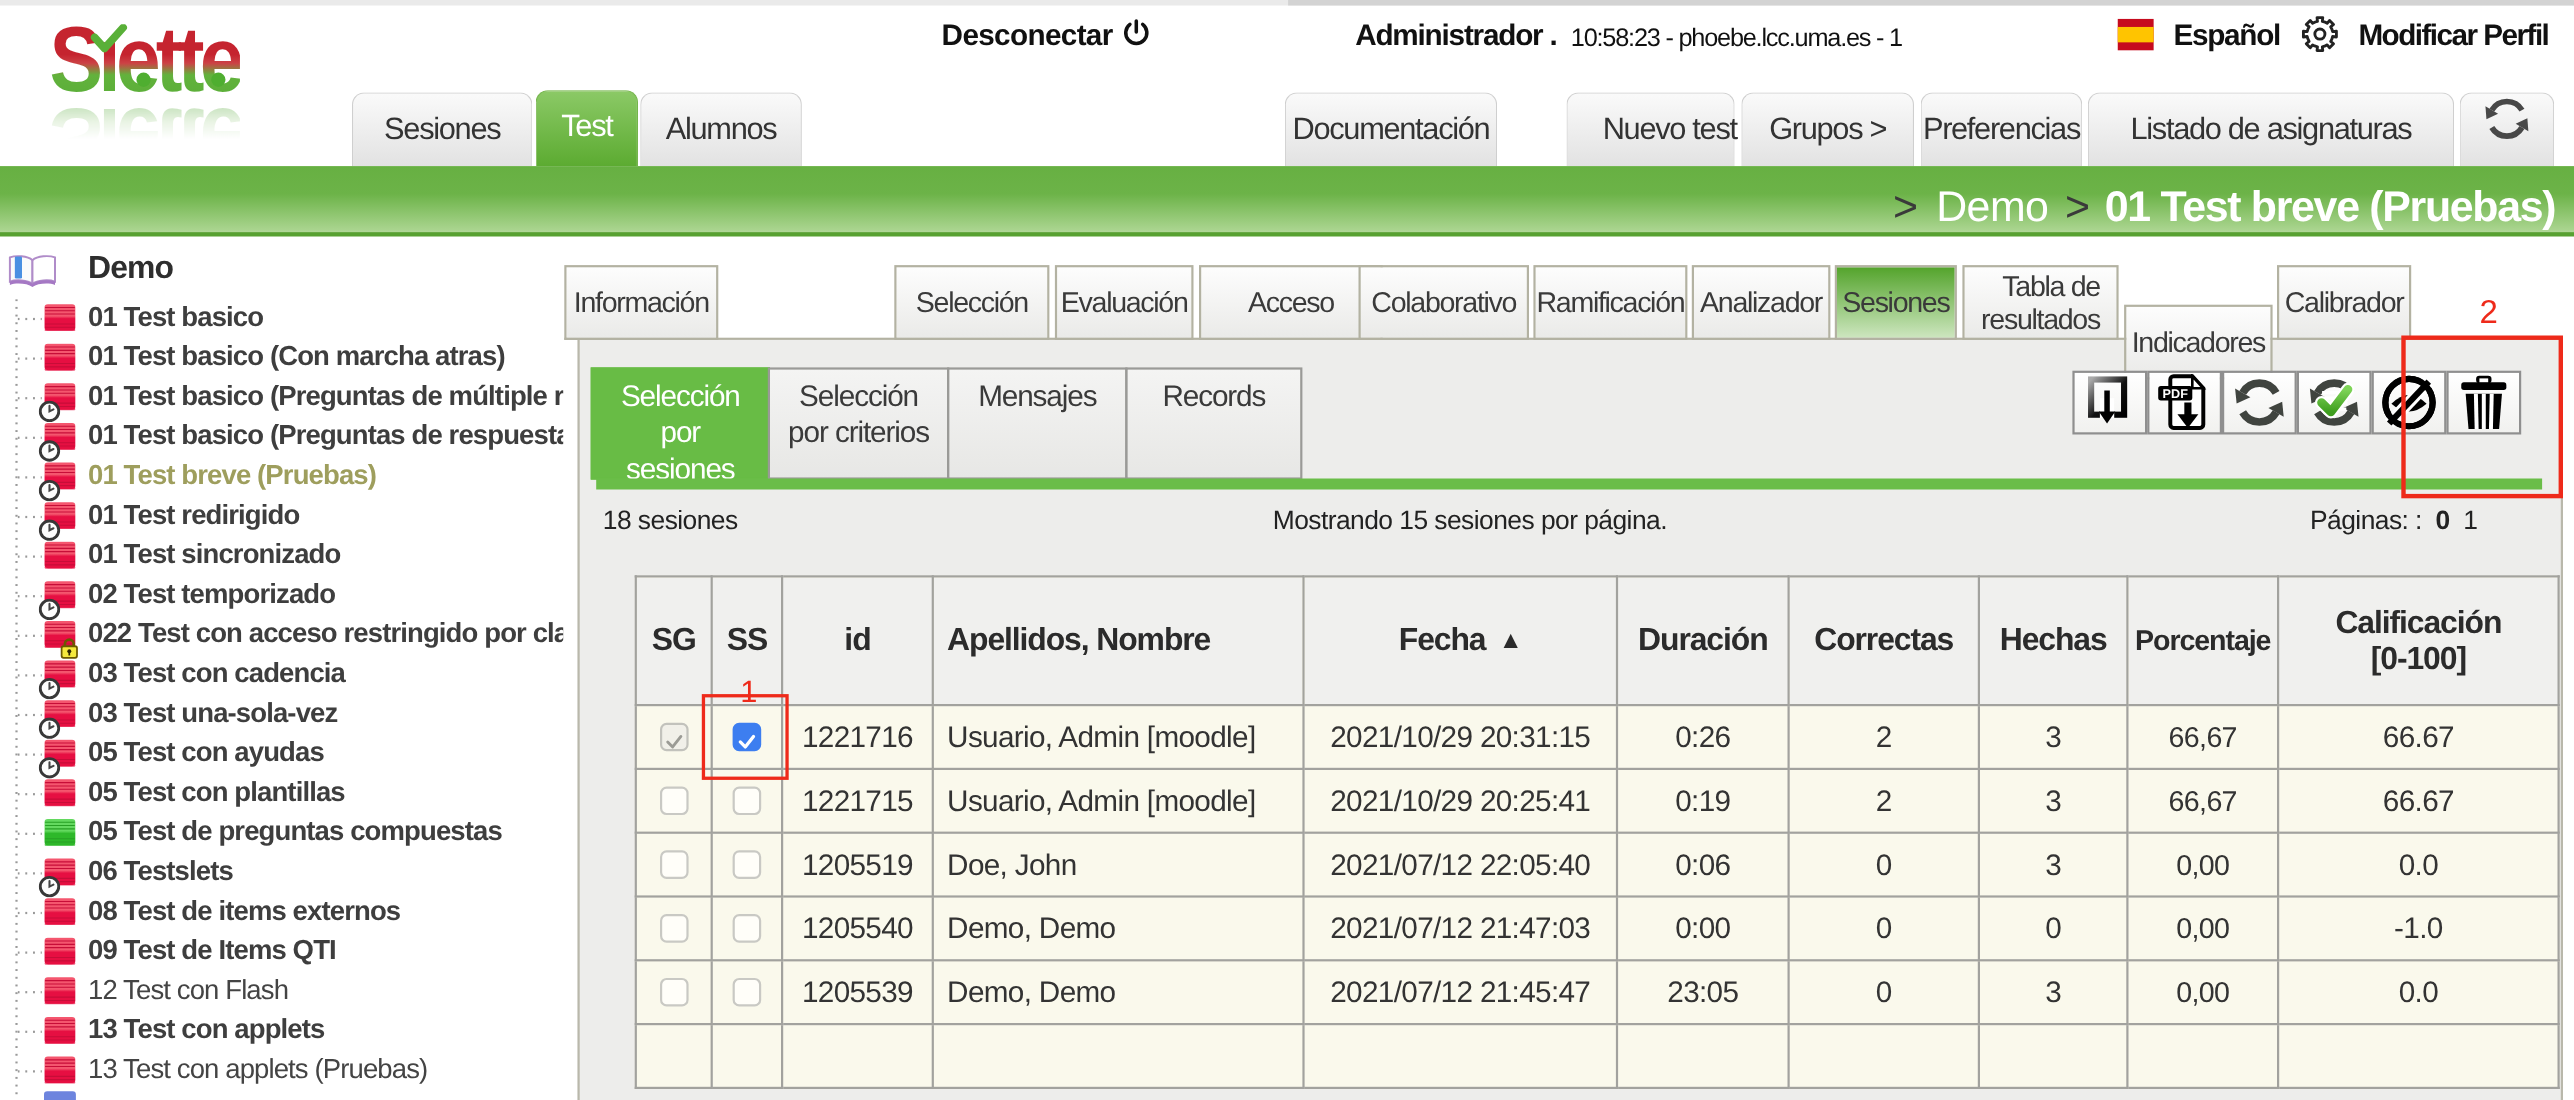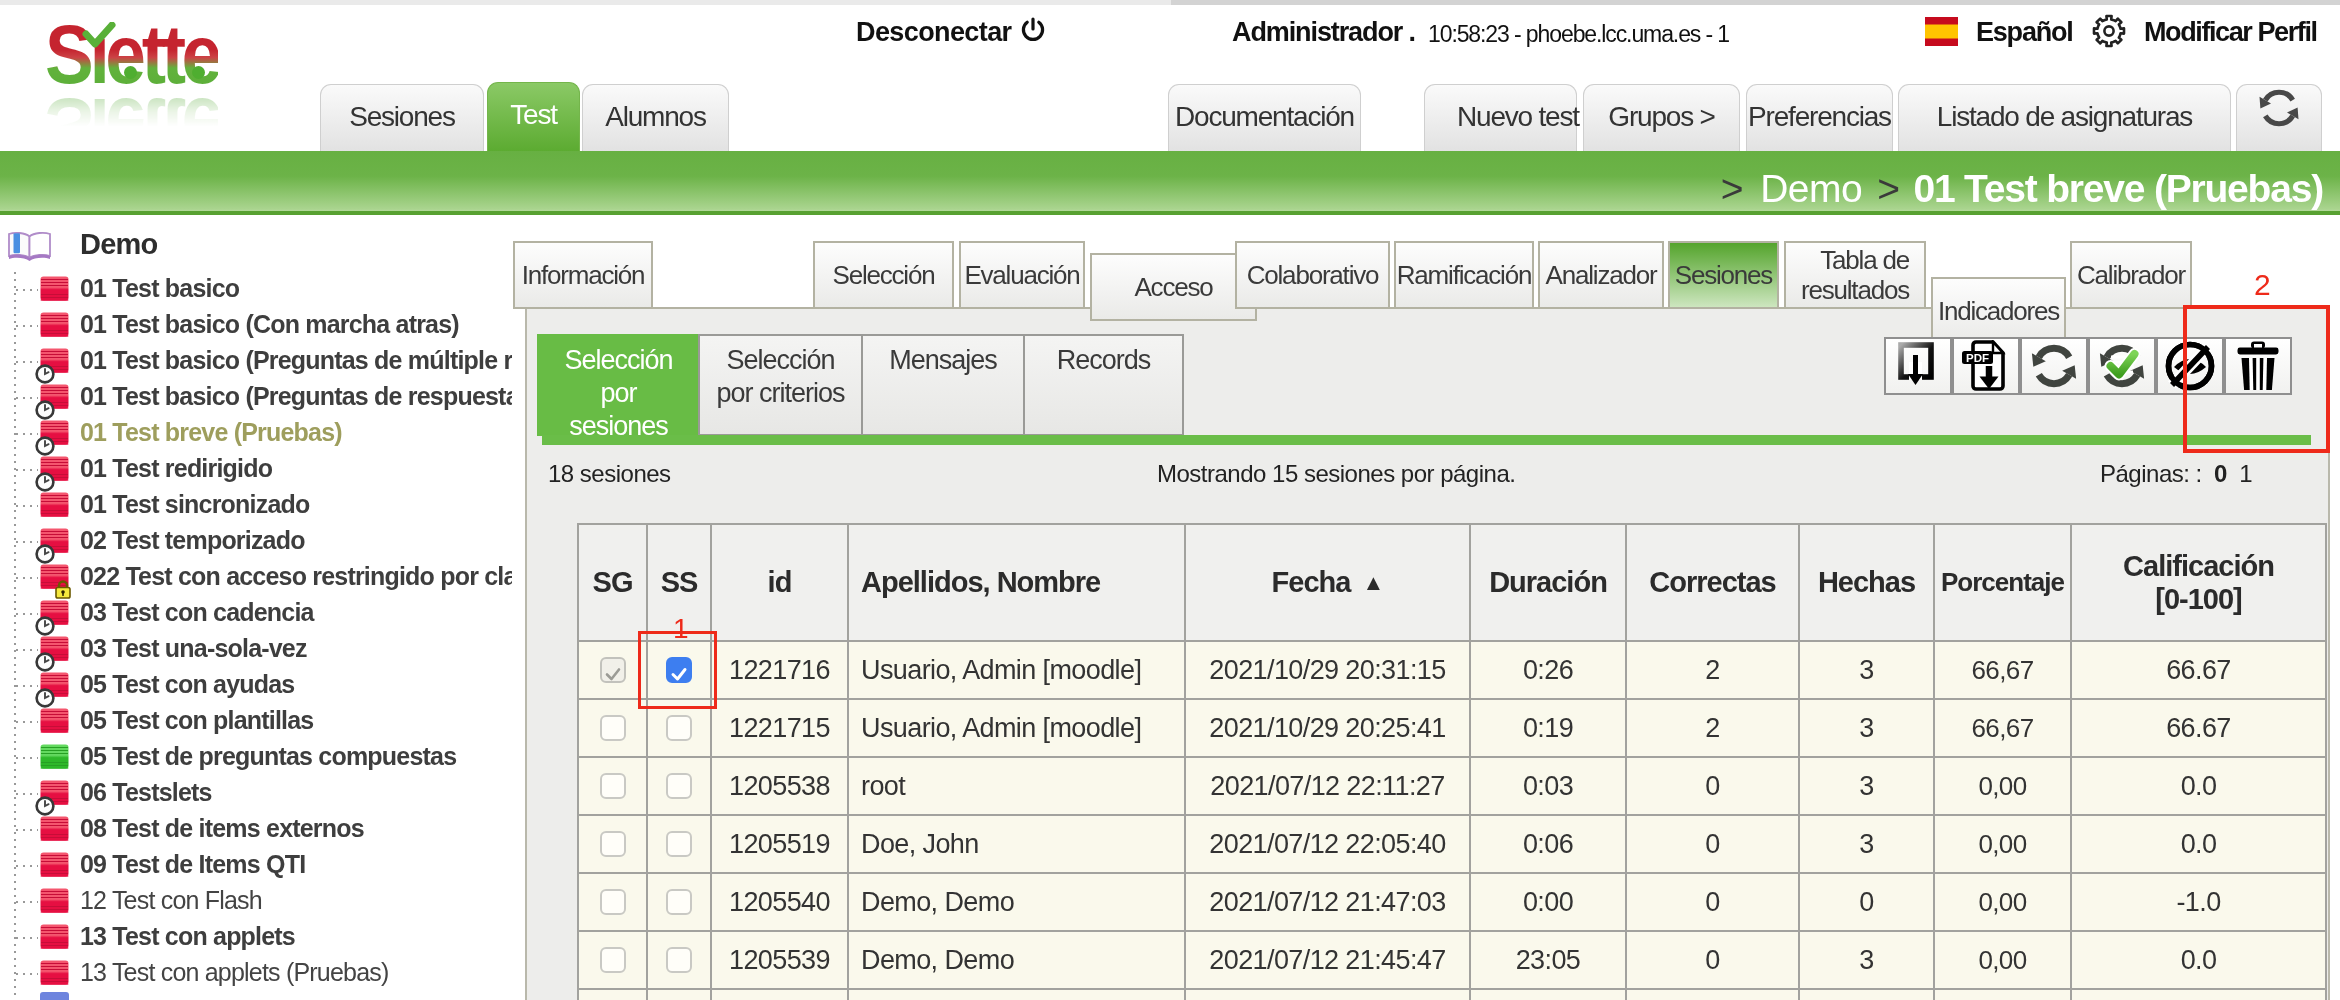--- a/index.html
+++ b/index.html
@@ -579,21 +579,21 @@
       </svg></div>
     <div class="sitem reg" style="top:738px;">13 Test con applets (Pruebas)</div>
     <div class="abs" style="left:40px; top:772px; width:29px; height:8px; border-radius:3px 3px 0 0; background:#6d84de;"></div>
   </div>
 <div id="panel" class="abs">
     <div id="panelbg"></div>
     <div id="mtabline"></div>
     <div class="mtab " style="left:0px; width:140px;">Información</div>
     <div class="mtab " style="left:300px; width:141px;">Selección</div>
     <div class="mtab " style="left:446px; width:126px;">Evaluación</div>
-    <div class="mtab " style="left:577px; width:167px;margin-top:12px;">Acceso</div>
+    <div class="mtab " style="left:577px; width:167px;">Acceso</div>
     <div class="mtab " style="left:722px; width:155px;">Colaborativo</div>
     <div class="mtab " style="left:881px; width:140px;">Ramificación</div>
     <div class="mtab " style="left:1025px; width:126px;">Analizador</div>
     <div class="mtab act" style="left:1155px; width:111px;">Sesiones</div>
     <div class="mtab " style="left:1271px; width:142px;">Tabla de<br>resultados</div>
     <div class="mtab " style="left:1418px; width:135px;margin-top:36px;">Indicadores</div>
     <div class="mtab " style="left:1557px; width:122px;">Calibrador</div>
     <div class="stab act" style="left:24px; width:163px;">Selección<br>por<br>sesiones</div>
     <div class="stab" style="left:185px; width:165px;">Selección<br>por criterios</div>
     <div class="stab" style="left:348px; width:164px;">Mensajes</div>
@@ -751,36 +751,20 @@
           <td style="font-size:26px;">66,67</td>
           <td>66.67</td>
         </tr>
         <tr>
           <td>
             <div class="cb"></div>
           </td>
           <td>
             <div class="cb"></div>
           </td>
-          <td>1205538</td>
-          <td class="l">root</td>
-          <td>2021/07/12 22:11:27</td>
-          <td>0:03</td>
-          <td>0</td>
-          <td>3</td>
-          <td style="font-size:26px;">0,00</td>
-          <td>0.0</td>
-        </tr>
-        <tr>
-          <td>
-            <div class="cb"></div>
-          </td>
-          <td>
-            <div class="cb"></div>
-          </td>
           <td>1205519</td>
           <td class="l">Doe, John</td>
           <td>2021/07/12 22:05:40</td>
           <td>0:06</td>
           <td>0</td>
           <td>3</td>
           <td style="font-size:26px;">0,00</td>
           <td>0.0</td>
         </tr>
         <tr>

